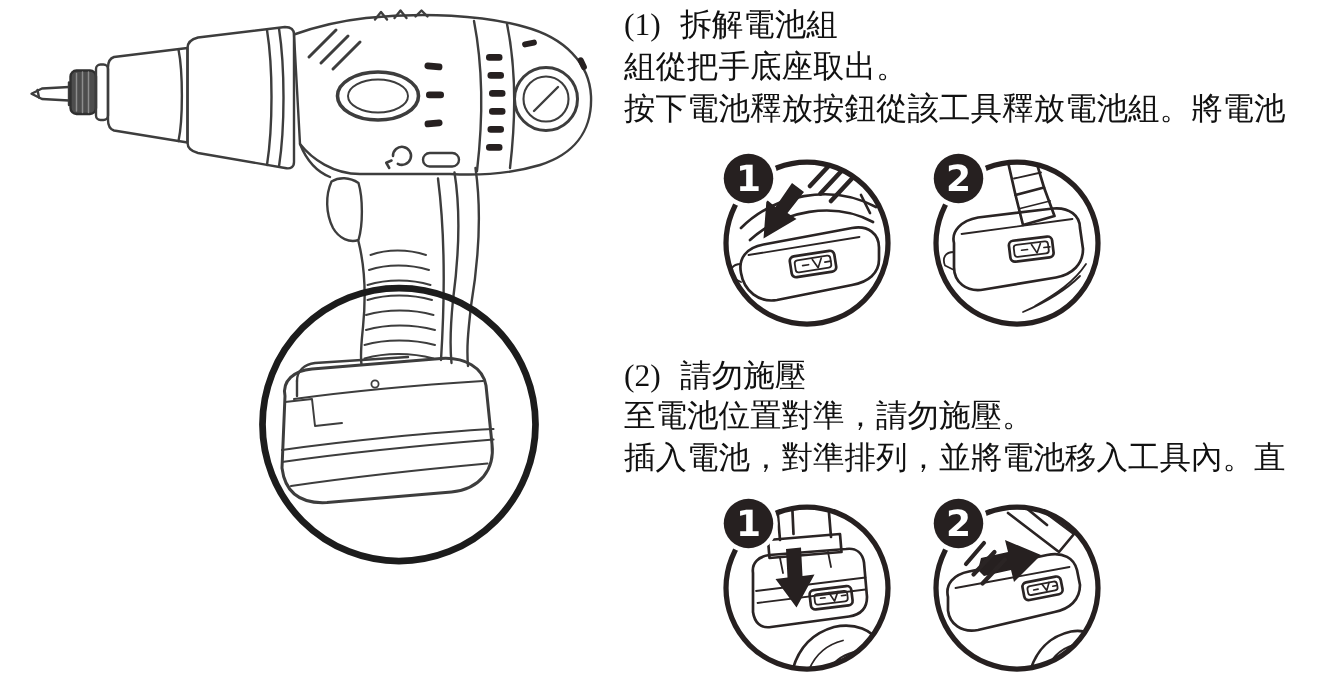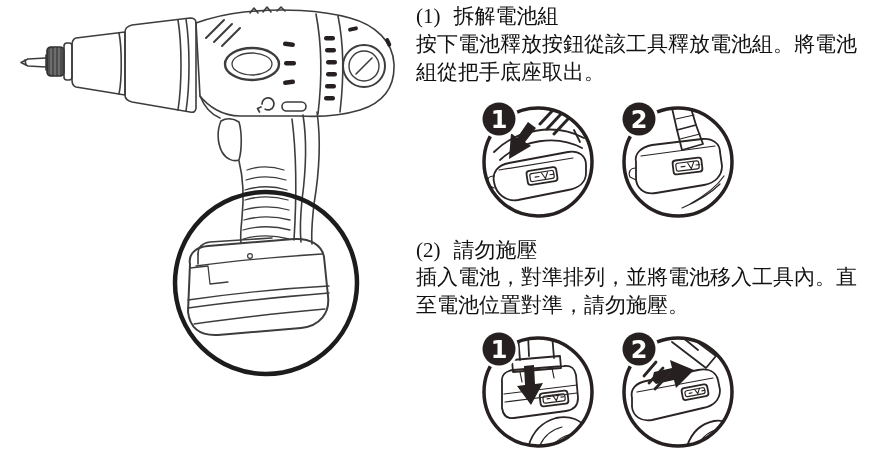--- a/index.html
+++ b/index.html
@@ -113,22 +113,22 @@
       </g>
     </g>
 
     <circle cx="266" cy="283" r="91" stroke="#1c1c1c" stroke-width="4.5" fill="none"></circle>
   </svg>
 
   <h3 class="step-heading" id="heading-1">
     <span class="num">(1)</span><span>拆解電池組</span>
   </h3>
   <p class="step-body" id="body-1">
+    <span class="line">組從把手底座取出。</span>
     <span class="line">按下電池釋放按鈕從該工具釋放電池組。將電池</span>
-    <span class="line">組從把手底座取出。</span>
   </p>
 
   <div class="inset-row" id="inset-row-1">
 
     <svg class="inset-svg" viewBox="0 0 122 126">
       <defs>
           <clipPath id="clipA1">
             <circle cx="62" cy="66" r="54"></circle>
           </clipPath>
         </defs>
@@ -183,22 +183,22 @@
         <circle cx="23" cy="23" r="16.5" fill="#262020"></circle>
         <text x="23" y="31.5" text-anchor="middle" class="badge-num">2</text>
       </g>
     </svg>
   </div>
 
   <h3 class="step-heading" id="heading-2">
     <span class="num">(2)</span><span>請勿施壓</span>
   </h3>
   <p class="step-body" id="body-2">
+    <span class="line">至電池位置對準，請勿施壓。</span>
     <span class="line">插入電池，對準排列，並將電池移入工具內。直</span>
-    <span class="line">至電池位置對準，請勿施壓。</span>
   </p>
 
   <div class="inset-row" id="inset-row-2">
 
     <svg class="inset-svg" viewBox="0 0 122 126">
       <defs>
           <clipPath id="clipB1">
             <circle cx="62" cy="66" r="54"></circle>
           </clipPath>
         </defs>

